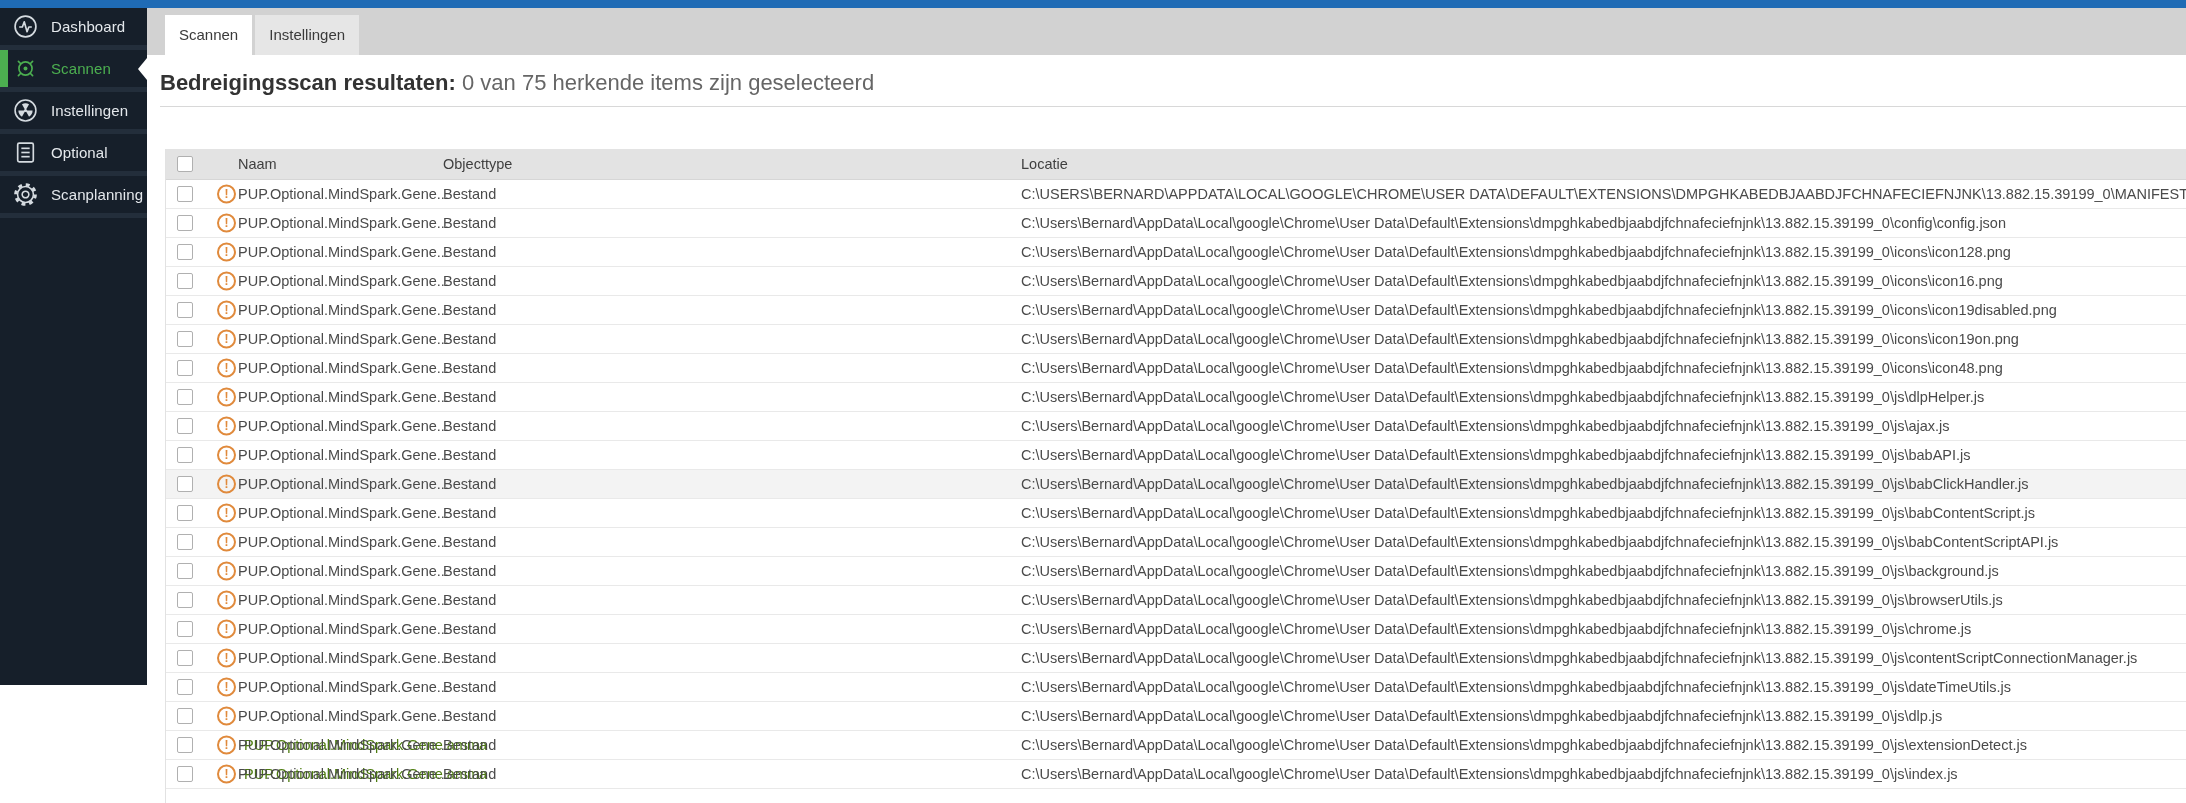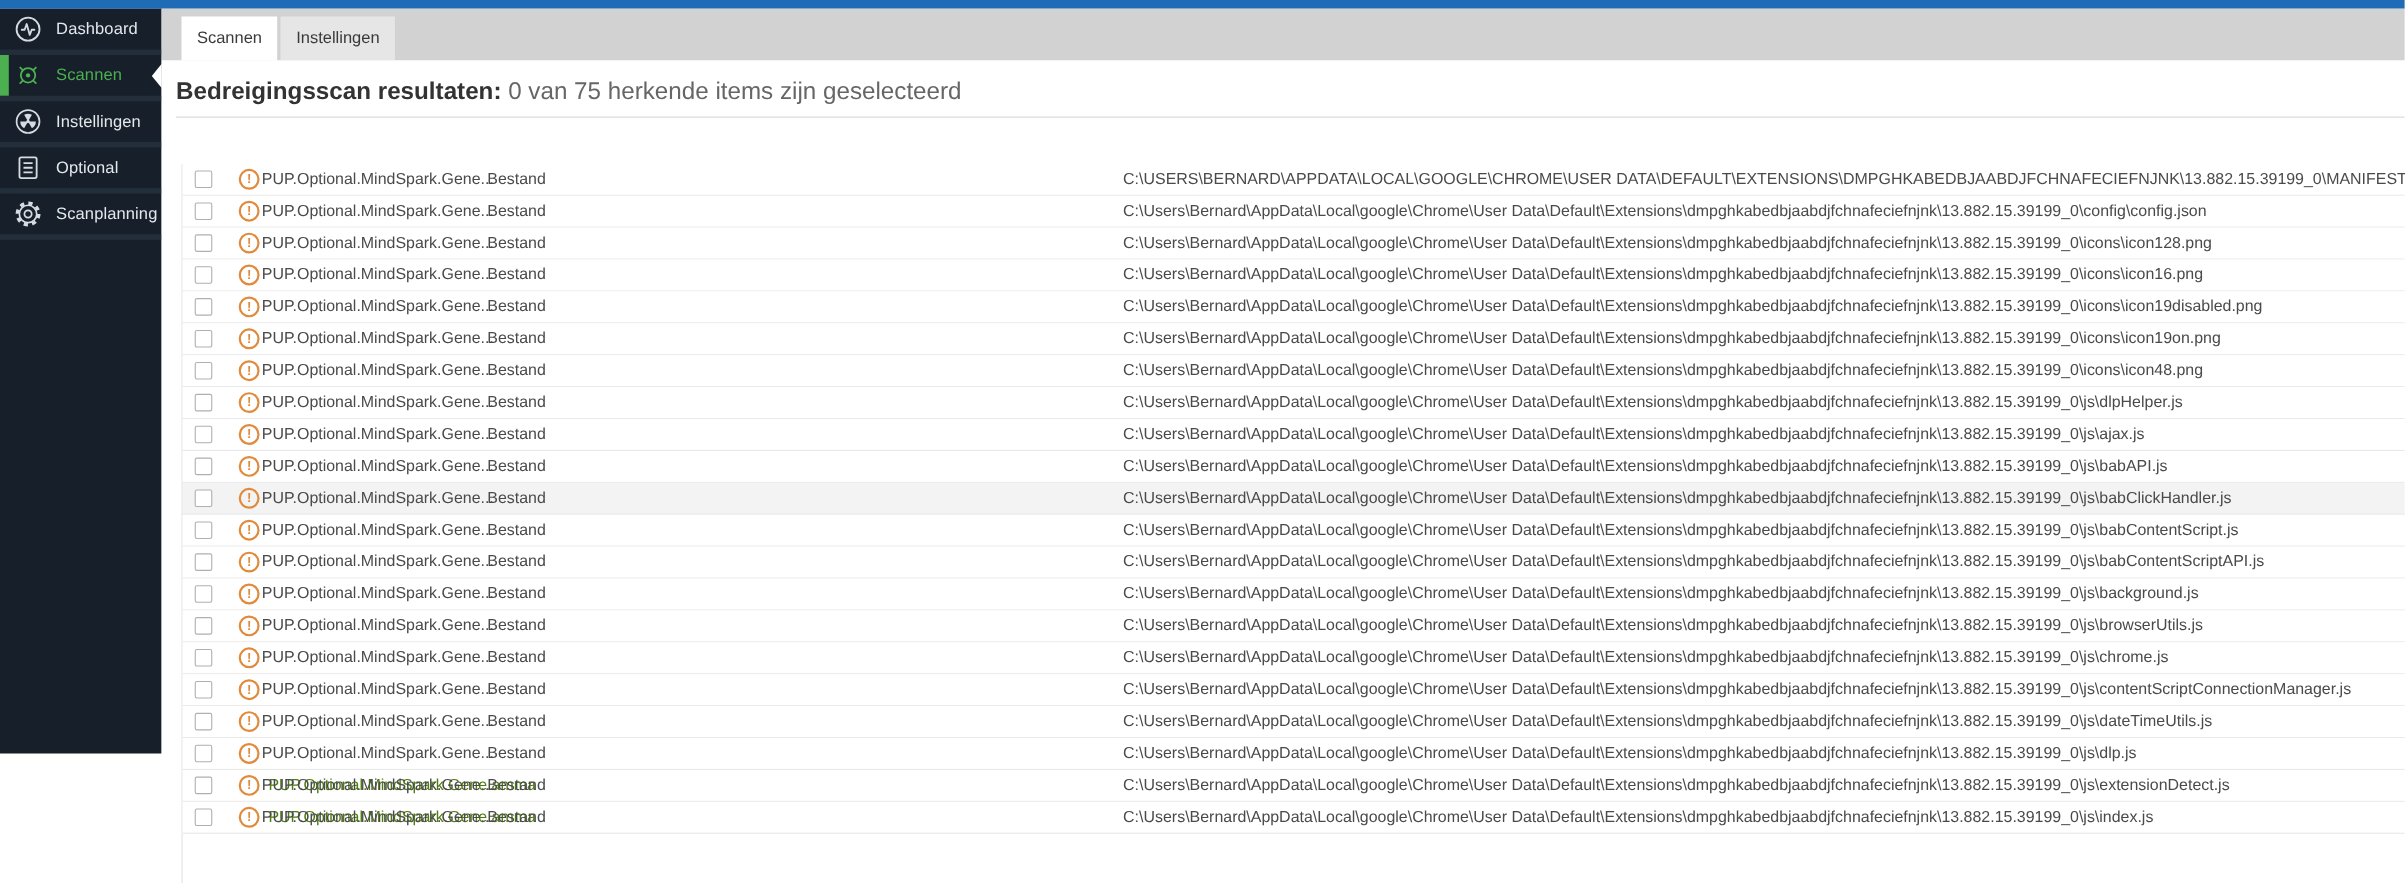--- a/index.html
+++ b/index.html
@@ -118,20 +118,26 @@
   <div class="tabstrip">
     <div class="tab active">Scannen</div>
     <div class="tab">Instellingen</div>
   </div>
 
   <div class="content">
     <div class="page-title"><b>Bedreigingsscan resultaten:</b><span> 0 van 75 herkende items zijn geselecteerd</span></div>
     <div class="divider"></div>
 
     <div class="ttable">
+      <div class="thead">
+        <div class="cb"></div>
+        <span class="cell c-naam">Naam</span>
+        <span class="cell c-type">Objecttype</span>
+        <span class="cell c-loc">Locatie</span>
+      </div>
       <div id="table-rows">
           <div class="trow">
             <div class="cb"></div>
             <span class="warn">!</span>
             <span class="namewrap"><span class="nametext">PUP.Optional.MindSpark.Gene...</span></span>
             <span class="cell c-type">Bestand</span>
             <span class="cell c-loc">C:\USERS\BERNARD\APPDATA\LOCAL\GOOGLE\CHROME\USER DATA\DEFAULT\EXTENSIONS\DMPGHKABEDBJAABDJFCHNAFECIEFNJNK\13.882.15.39199_0\MANIFEST.JSON</span>
           </div>
           <div class="trow">
             <div class="cb"></div>

